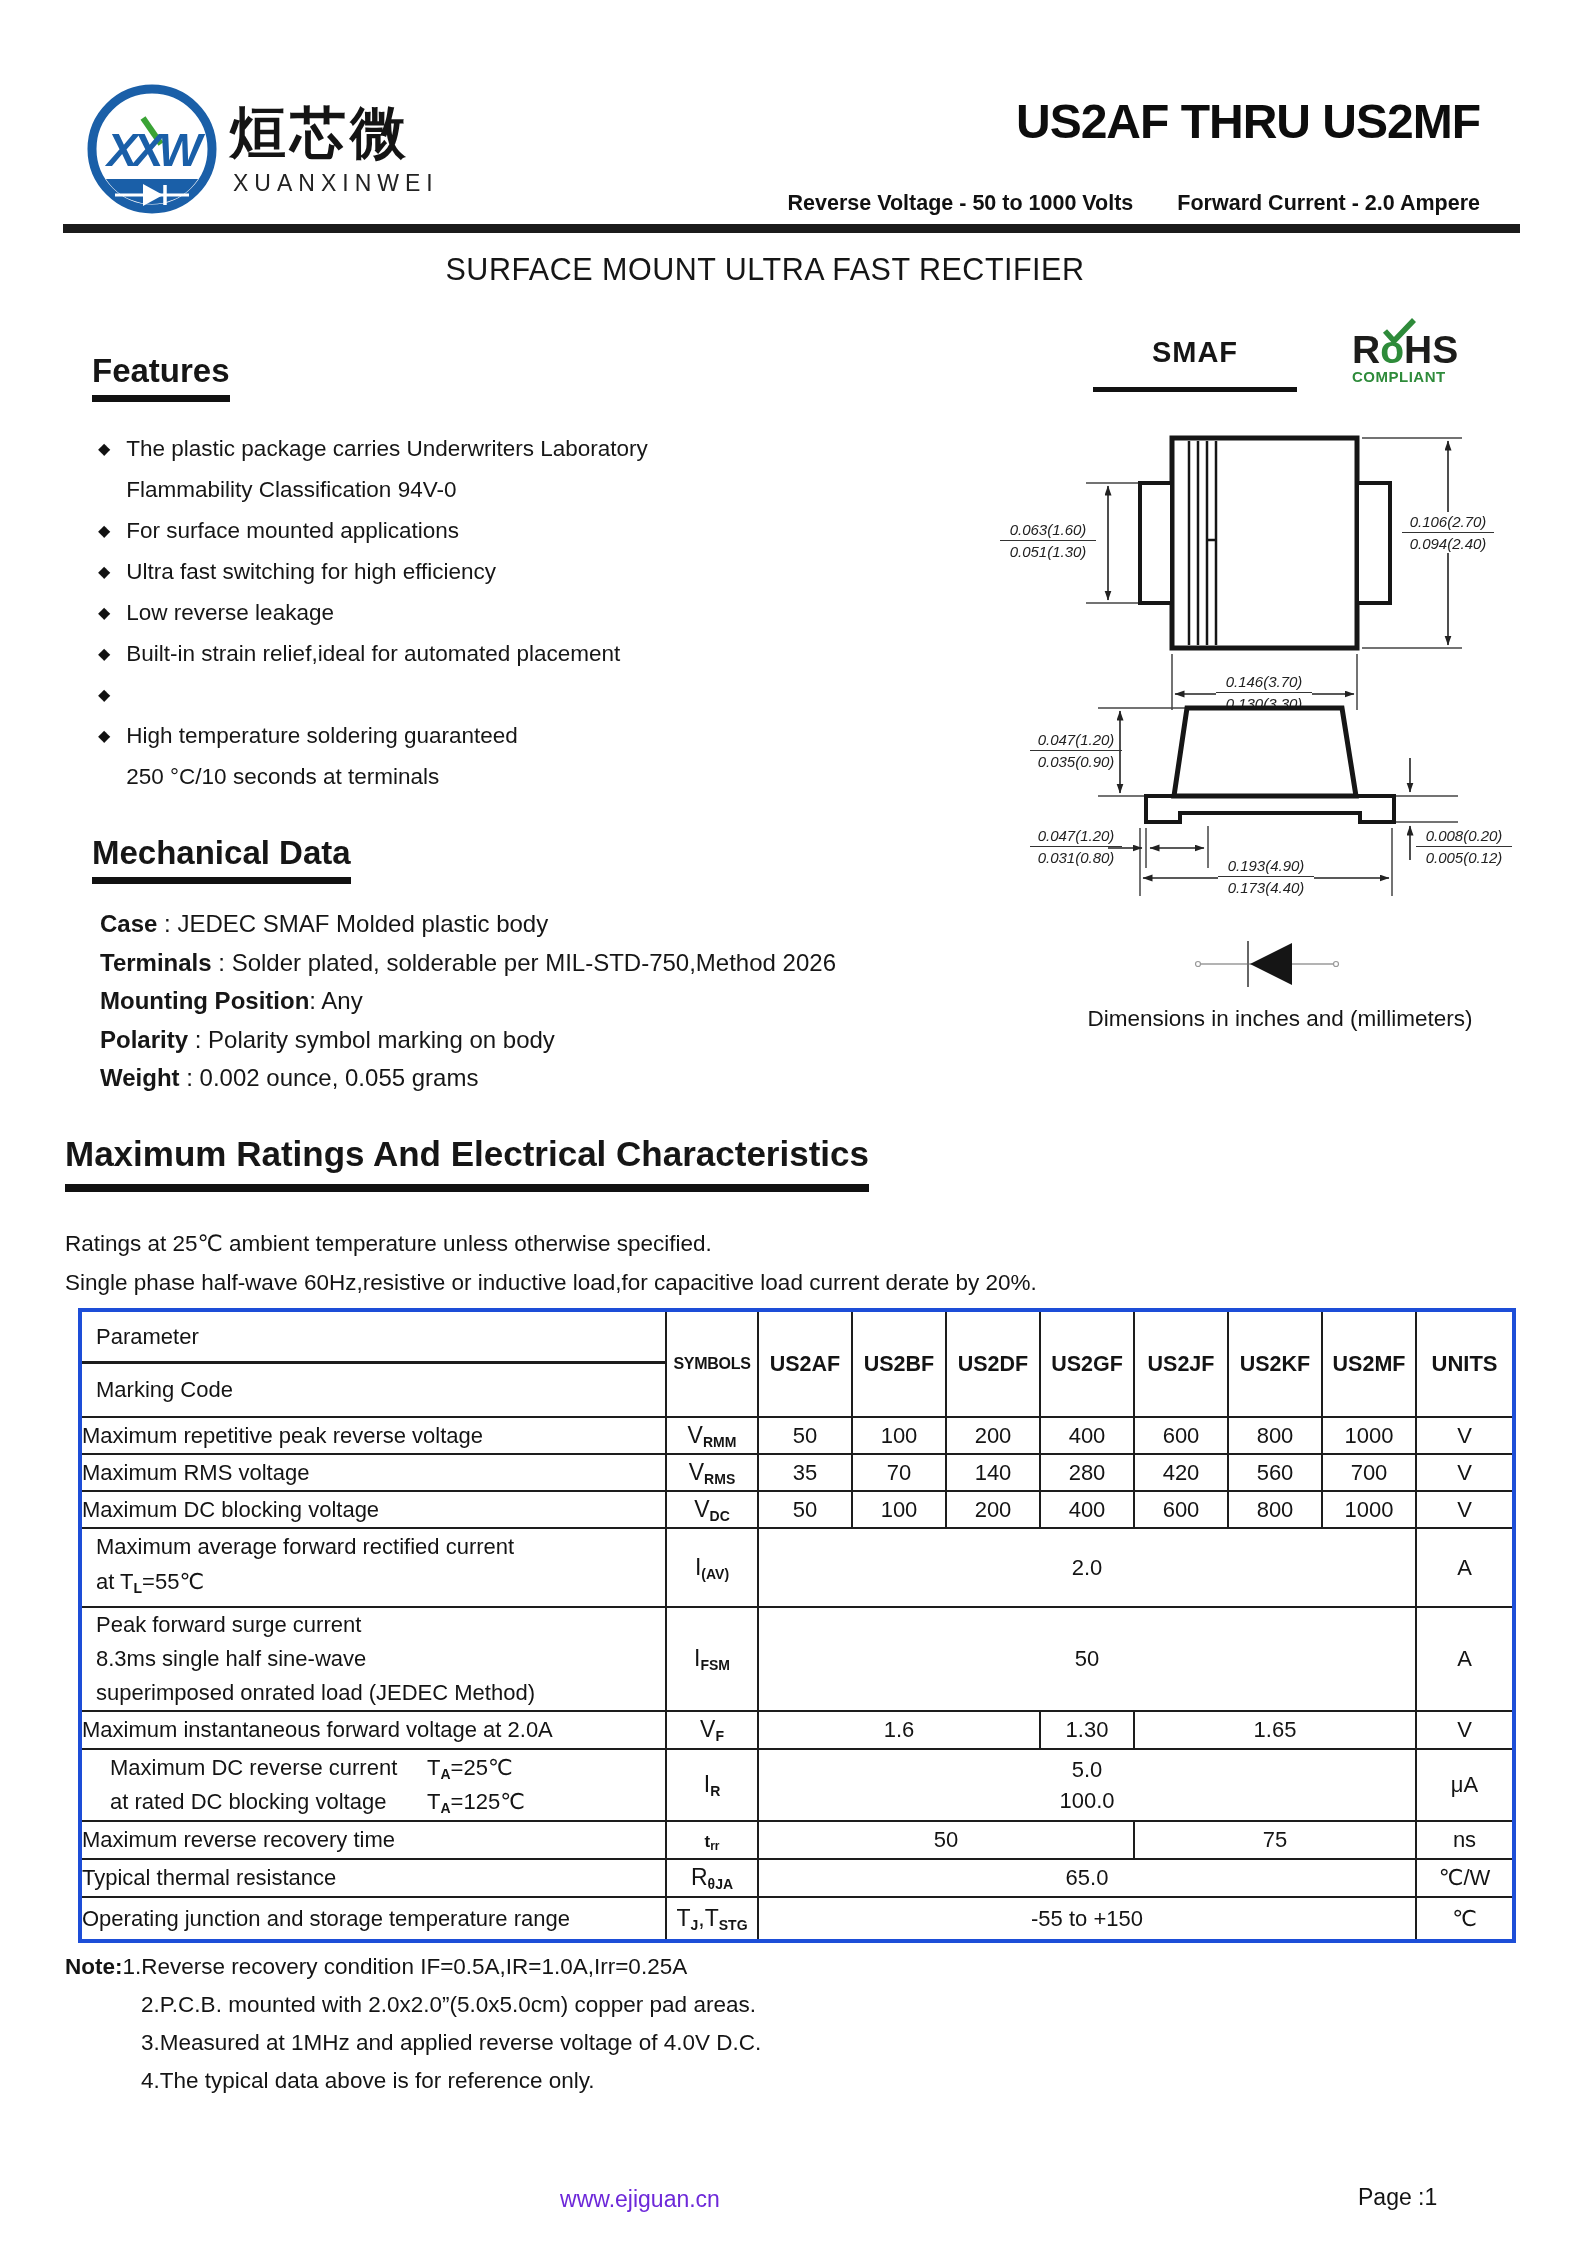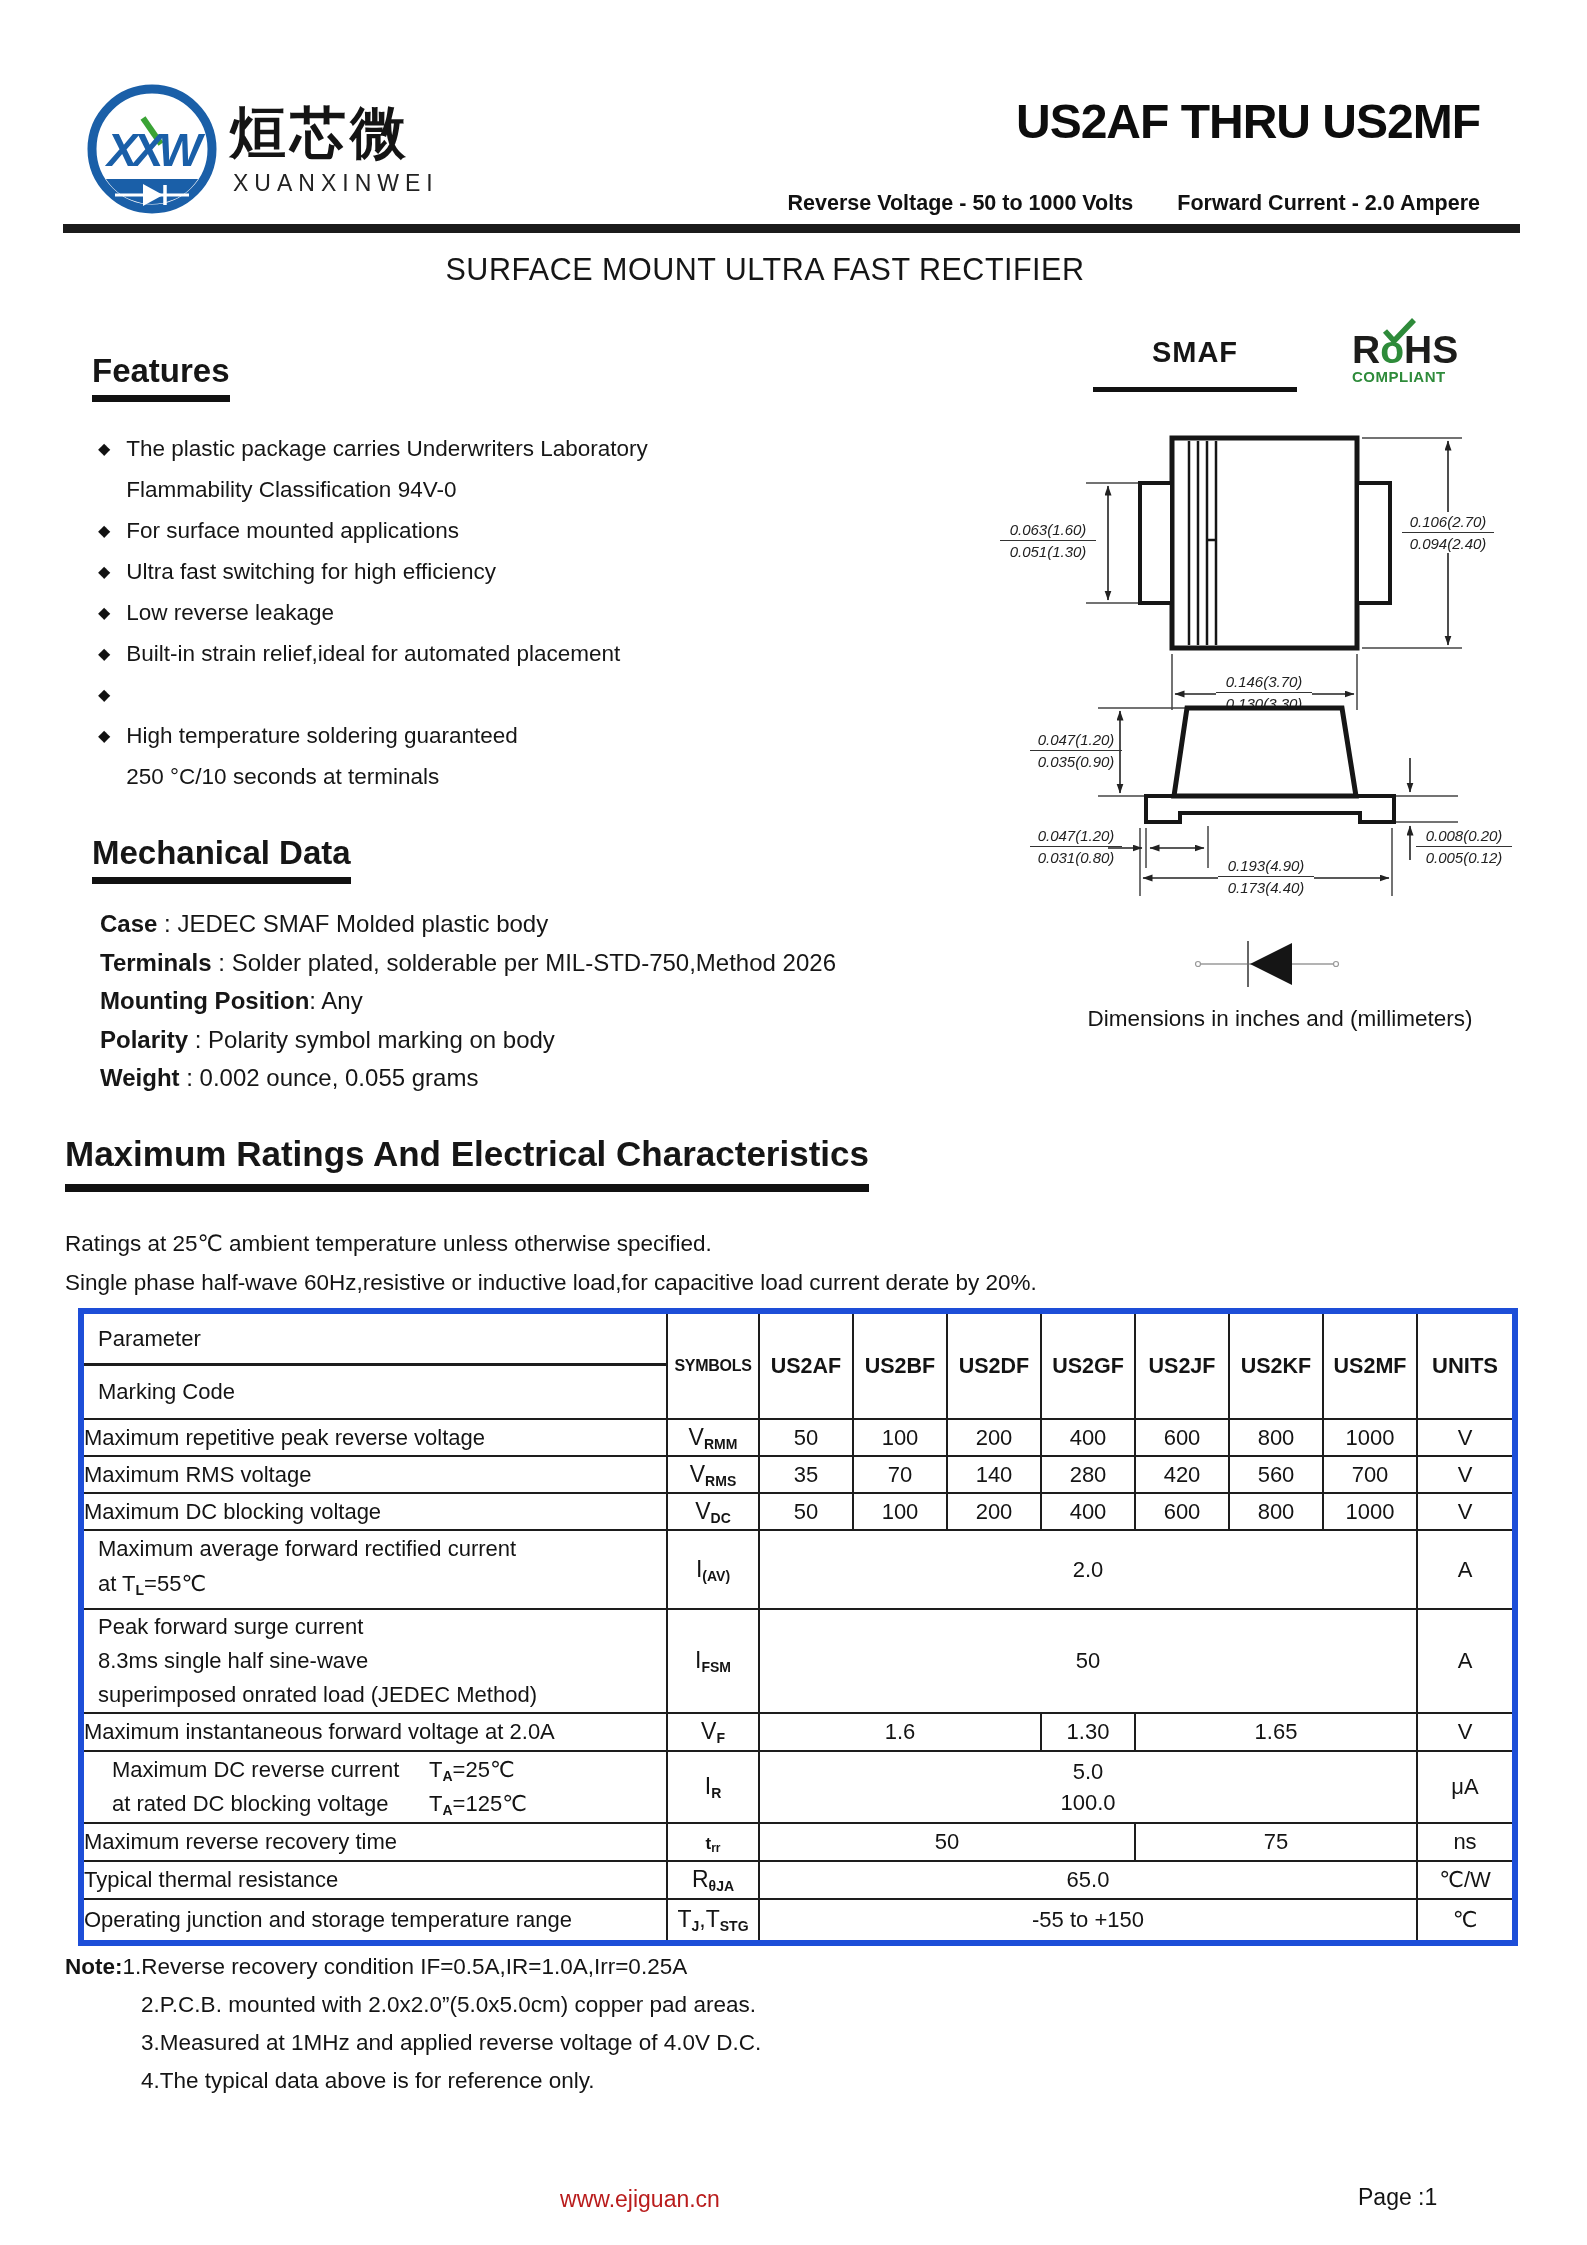--- a/index.html
+++ b/index.html
@@ -41,21 +41,21 @@
   .dim .t{border-bottom:1.6px solid #333;padding:0 4px 1px;}
   .dim .b{padding-top:1px;}
   .wbg{background:#fff;}
 
   .caption{left:1000px;top:1006px;width:560px;text-align:center;font-size:22.5px;color:#151515;}
 
   
   .intro{left:65px;font-size:22.5px;color:#141414;}
 
   
-  .ratings{border-collapse:collapse;table-layout:fixed;width:1434px;border:6px solid #1d4ed8;font-size:22px;color:#141414;}
+  .ratings{border-collapse:collapse;table-layout:fixed;width:1434px;border:4px solid #1d4ed8;font-size:22px;color:#141414;}
   .ratings td{border:2px solid #1d1d1d;padding:0;vertical-align:middle;}
   .p{padding:2px 8px 2px 14px;text-align:left;}
   .c{text-align:center;}
   .phdr div.ph-t{height:49px;border-bottom:3px solid #1d1d1d;display:flex;align-items:center;padding-left:14px;}
   .phdr div.ph-b{height:52px;display:flex;align-items:center;padding-left:14px;}
   .sym-hdr{font-size:16px;font-weight:bold;text-align:center;letter-spacing:-.3px;}
   .mh{font-weight:bold;font-size:21.5px;text-align:center;}
   .units-hdr{font-weight:bold;font-size:22px;text-align:center;}
   .sym{text-align:center;font-size:23px;}
   .sub{font-size:14px;font-weight:bold;vertical-align:-4px;}
@@ -65,21 +65,21 @@
   .ta{position:absolute;left:345px;top:0;}
   .ln34{line-height:34px;padding-left:14px;}
   .ln35{line-height:35px;padding-left:14px;}
   .twoval div{line-height:31px;text-align:center;}
 
   
   .notes{left:65px;top:1948px;font-size:22.5px;line-height:38px;color:#141414;}
   .notes .ind{margin-left:76px;}
 
   
-  .footer-url{left:430px;top:2186px;width:420px;text-align:center;font-size:23px;color:#b91c1c;}
+  .footer-url{left:430px;top:2186px;width:420px;text-align:center;font-size:23px;color:#6d28d9;}
   .footer-page{left:1358px;top:2184px;font-size:23px;color:#131313;}
 </style>
 </head>
 <body>
 
 <div class="page">
 
   <svg class="abs" style="left:85px;top:82px" width="135" height="135" viewBox="0 0 135 135">
     <circle cx="67" cy="67" r="60" fill="#fff" stroke="#1a5fa8" stroke-width="9"></circle>
     <clipPath id="lc">

